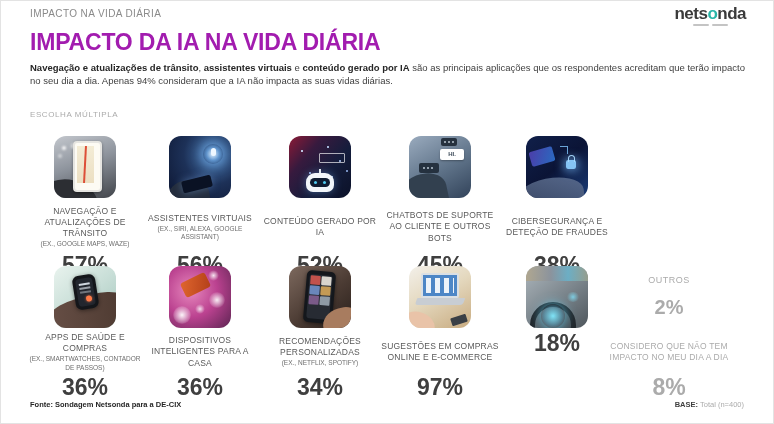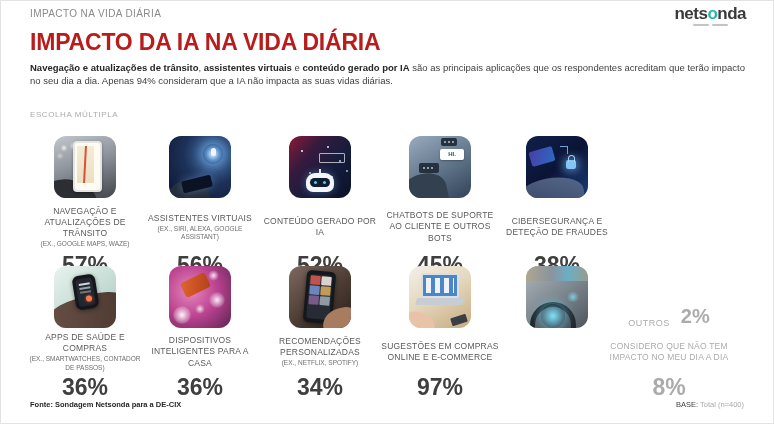--- a/index.html
+++ b/index.html
@@ -8,37 +8,37 @@
     font-family:"Liberation Sans",sans-serif;overflow:hidden;
     box-shadow:0 0 0 1px #e3e3e3 inset;
   }
   
   .eyebrow{position:absolute;left:30px;top:8px;font-size:10px;color:#8a8a8a;letter-spacing:.4px;}
   .logo{position:absolute;right:28px;top:5px;text-align:right;}
   .logo-text{font-size:17px;font-weight:700;color:#3a3a3a;letter-spacing:-.5px;line-height:1;}
   .logo-o{color:#29b6a8;}
   .logo-tagline{margin-top:2px;display:flex;gap:3px;justify-content:center;}
   .logo-tagline span{display:block;width:16px;height:2px;background:#c4c4c4;border-radius:1px;}
-  .title{position:absolute;left:30px;top:29px;font-size:23px;font-weight:700;color:#b91c1c;letter-spacing:-.2px;}
+  .title{position:absolute;left:30px;top:29px;font-size:23px;font-weight:700;color:#a21caf;letter-spacing:-.2px;}
   .intro{position:absolute;left:30px;top:61px;width:716px;font-size:9.5px;line-height:1.38;color:#3f3f3f;}
   .intro b{font-weight:700;color:#262626;}
   .note{position:absolute;left:30px;top:110px;font-size:8px;color:#ababab;letter-spacing:.6px;}
   
   .cell{position:absolute;width:120px;text-align:center;}
   .row1{top:136px;}
   .row2{top:266px;}
   .c1{left:25px;}.c2{left:140px;}.c3{left:260px;}.c4{left:380px;}.c5{left:497px;}.c6{left:606px;width:126px;}
   .label-wrap{height:46px;margin-top:6px;display:flex;flex-direction:column;justify-content:center;align-items:center;}
   .row2 .label-wrap{height:40px;margin-top:4px;}
   .cell-label{font-size:8.5px;line-height:1.3;color:#595959;letter-spacing:.2px;}
   .cell-sublabel{font-size:6.5px;line-height:1.25;color:#6e6e6e;margin-top:1px;}
   .cell-percent{margin-top:2px;font-size:23px;font-weight:700;color:#3f3f3f;}
   .gray .cell-label{color:#ababab;}
   .gray .cell-percent{color:#ababab;}
-  .outros-slot{height:62px;display:flex;flex-direction:row;justify-content:center;align-items:flex-end;gap:11px;}
+  .outros-slot{height:62px;display:flex;flex-direction:column;justify-content:center;align-items:center;gap:11px;}
   .outros-title{font-size:9px;color:#ababab;letter-spacing:.5px;}
   .outros-percent{font-size:20px;font-weight:700;color:#ababab;}
   
   .thumb{width:62px;height:62px;border-radius:12px;margin:0 auto;position:relative;overflow:hidden;background:#ddd;}
   .thumb *{position:absolute;}
   
   .t-nav{background:linear-gradient(160deg,#c3c7cd 0%,#8d939c 45%,#42454b 100%);}
   .t-nav .lights{left:8px;top:10px;width:4px;height:4px;border-radius:50%;background:rgba(255,255,255,.9);
     box-shadow:10px -2px 0 1px rgba(255,255,255,.7), -4px 8px 0 0 rgba(255,255,255,.5);filter:blur(1px);}
   .t-nav .dash{left:-14px;bottom:-16px;width:60px;height:34px;background:#2c2e33;border-radius:60% 60% 0 0/80% 80% 0 0;transform:rotate(14deg);}
@@ -109,21 +109,21 @@
   .t-shop .phone{right:4px;bottom:4px;width:16px;height:8px;background:#3a3f45;border-radius:1px;transform:rotate(-18deg);}
   
   .t-auto{background:linear-gradient(140deg,#adb6bc 0%,#7e888f 50%,#4e565c 100%);}
   .t-auto .wind{left:0;top:0;width:62px;height:15px;background:linear-gradient(90deg,#b1a68c,#8a929c 40%,#69b1c9 68%,#99a08d 100%);opacity:.9;}
   .t-auto .wheel{left:4px;bottom:-20px;width:46px;height:46px;border-radius:50%;border:5px solid #22272c;background:rgba(38,44,50,.35);box-sizing:border-box;}
   .t-auto .hud{left:15px;bottom:0px;width:24px;height:24px;border-radius:50%;background:radial-gradient(circle,rgba(130,235,255,.95),rgba(90,200,240,.35) 55%,transparent 78%);box-shadow:0 0 12px rgba(100,220,255,.8);}
   .t-auto .glint{right:8px;top:26px;width:14px;height:10px;border-radius:50%;background:radial-gradient(circle,rgba(130,230,255,.75),transparent 70%);}
   
   .footer-source{position:absolute;left:30px;top:400px;font-size:7.5px;font-weight:700;color:#262626;}
   .footer-base{position:absolute;right:30px;top:400px;font-size:7.5px;color:#ababab;}
-  .footer-base b{color:#3f3f3f;font-weight:400;margin-right:2px;}
+  .footer-base b{color:#3f3f3f;font-weight:700;margin-right:2px;}
 </style>
 </head>
 <body>
 
 <div class="slide">
 
   <div class="eyebrow">IMPACTO NA VIDA DIÁRIA</div>
   <div class="logo">
     <div class="logo-text"><span>nets</span><span class="logo-o">o</span><span>nda</span></div>
     <div class="logo-tagline">
@@ -282,20 +282,21 @@
     <div class="cell-percent">97%</div>
   </div>
 
   <div class="cell row2 c5">
     <div class="thumb t-auto">
       <div class="wind"></div>
       <div class="wheel"></div>
       <div class="hud"></div>
       <div class="glint"></div>
     </div>
+    <div class="cell-percent">18%</div>
   </div>
 
   <div class="cell row2 c6 gray">
     <div class="outros-slot">
       <div class="outros-title">OUTROS</div>
       <div class="outros-percent">2%</div>
     </div>
     <div class="label-wrap">
         <div class="cell-label">CONSIDERO QUE NÃO TEM IMPACTO NO MEU DIA A DIA</div>
       </div>

